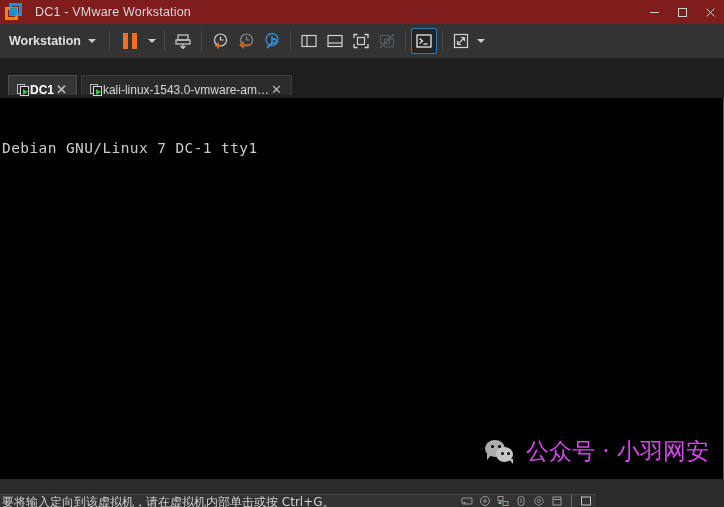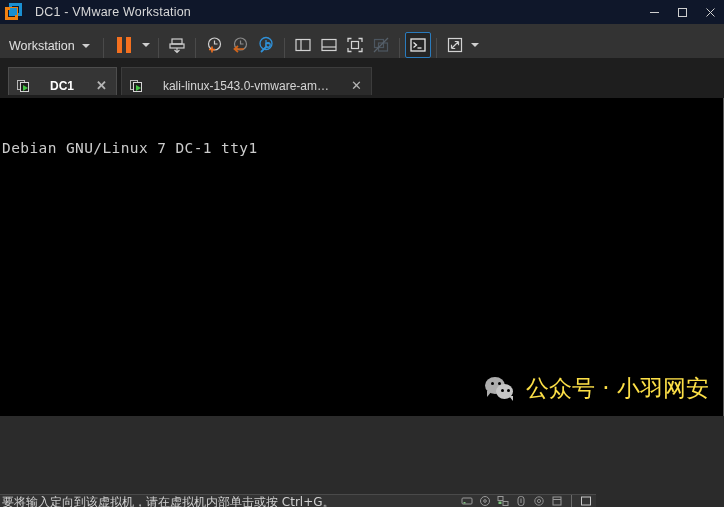--- a/index.html
+++ b/index.html
@@ -7,43 +7,44 @@
     width:724px;height:507px;overflow:hidden;
     background:#2b2b2b;
     font-family:"Liberation Sans", sans-serif;
     -webkit-font-smoothing:antialiased;
   }
   #app{position:relative;width:724px;height:507px;background:#2b2b2b;}
 
   
   .titlebar{
     position:absolute;left:0;top:0;width:724px;height:24px;
-    background:#0f172a;display:flex;align-items:center;
+    background:#7f1d1d;display:flex;align-items:center;
     border-bottom:1px solid #3a3a3a;
   }
   .app-logo{width:18px;height:18px;margin-left:5px;position:relative;flex:none;}
   .app-logo .sq{position:absolute;box-sizing:border-box;}
   .app-logo .sq-blue{left:4px;top:0;width:13px;height:13px;border:3px solid #1a8fd1;}
   .app-logo .sq-orange{left:0;top:4px;width:13px;height:13px;border:3px solid #f08010;}
   .app-logo .sq-inner{left:5px;top:5px;width:7px;height:7px;background:#1a8fd1;}
   .title-text{
     margin-left:12px;color:#d8d8d8;font-size:12.5px;letter-spacing:.2px;white-space:nowrap;
   }
   .win-ctrls{margin-left:auto;display:flex;height:24px;}
   .win-btn{
     width:28px;height:24px;display:flex;align-items:center;justify-content:center;
     color:#cfcfcf;
   }
   .win-btn svg{display:block;}
 
   
   .toolbar{
     position:absolute;left:0;top:24px;width:724px;height:34px;
-    background:#333333;display:flex;align-items:flex-end;
+    background:#333333;display:flex;align-items:center;
     border-bottom:1px solid #262626;
+    font-weight:bold;
   }
   .ws-menu{
     display:flex;align-items:center;gap:7px;height:24px;padding:0 8px 0 9px;
     color:#e0e0e0;font-size:12.5px;cursor:default;
   }
   .caret{width:0;height:0;border-left:4px solid transparent;border-right:4px solid transparent;border-top:4px solid #cfcfcf;}
   .sep{width:1px;height:20px;background:#4a4a4a;margin:0 5px;}
   .tbtn{
     width:26px;height:26px;display:flex;align-items:center;justify-content:center;
     border:1px solid transparent;box-sizing:border-box;border-radius:2px;
@@ -54,51 +55,51 @@
   .caret-btn{width:14px;height:26px;display:flex;align-items:center;justify-content:center;}
   .pause-ico{display:flex;gap:4px;}
   .pause-ico i{display:block;width:5px;height:16px;background:#f4701f;}
 
   
   .tabbar{
     position:absolute;left:0;top:58px;width:724px;height:40px;
     background:#1e1e1e;display:flex;align-items:flex-end;padding-left:8px;box-sizing:border-box;
   }
   .tab{
-    height:28px;display:flex;align-items:center;gap:20px;
+    height:20px;display:flex;align-items:center;gap:0;
     padding:8px 7px 0 8px;box-sizing:border-box;margin-bottom:3px;
     border:1px solid #3c3c3c;border-bottom:none;background:#2b2b2b;
     color:#d5d5d5;font-size:12px;white-space:nowrap;
   }
   .tab.active{background:#353535;color:#ffffff;font-weight:bold;border-color:#4d4d4d;}
   .tab + .tab{margin-left:4px;}
   .vm-ico{position:relative;width:13px;height:12px;flex:none;}
   .vm-ico .b1{position:absolute;left:0;top:0;width:8px;height:10px;border:1px solid #b9b9b9;box-sizing:border-box;}
   .vm-ico .b2{position:absolute;left:3px;top:2px;width:9px;height:10px;border:1px solid #d5d5d5;box-sizing:border-box;background:#1e1e1e;}
   .vm-ico .play{position:absolute;left:6px;top:5px;width:0;height:0;border-left:5px solid #43c443;border-top:3px solid transparent;border-bottom:3px solid transparent;}
   .tab-label{overflow:hidden;text-overflow:ellipsis;max-width:170px;}
   .tab-close{color:#b5b5b5;font-size:13px;line-height:1;padding:2px 2px 3px 2px;}
 
   
   .console{
-    position:absolute;left:0;top:98px;width:724px;height:318px;
+    position:absolute;left:0;top:98px;width:724px;height:381px;
     background:#000000;overflow:hidden;
     border-right:1px solid #575757;box-sizing:border-box;
   }
   .term{
     position:absolute;left:2px;top:10px;right:0;
     color:#cccccc;font-family:"DejaVu Sans Mono","Liberation Mono",monospace;
     font-size:14.5px;line-height:16px;letter-spacing:.4px;white-space:pre;
   }
   .term .blank{display:block;height:16px;}
 
   
   .watermark{
     position:absolute;right:14px;bottom:12px;display:flex;align-items:center;gap:10px;
-    color:#fde047;font-size:23px;font-family:"DejaVu Sans",sans-serif;white-space:nowrap;
+    color:#d946ef;font-size:23px;font-family:"DejaVu Sans",sans-serif;white-space:nowrap;
   }
   .wechat-ico{position:relative;width:31px;height:24px;flex:none;}
   .wechat-ico .bub{position:absolute;border-radius:50%;background:#adadad;}
   .wechat-ico .big{left:0;top:0;width:20px;height:17px;}
   .wechat-ico .small{left:11px;top:7px;width:17px;height:15px;background:#c6c6c6;}
   .wechat-ico .tail1{position:absolute;left:2px;top:14px;width:0;height:0;border-top:6px solid #adadad;border-right:5px solid transparent;}
   .wechat-ico .tail2{position:absolute;left:24px;top:19px;width:0;height:0;border-top:5px solid #c6c6c6;border-left:4px solid transparent;}
   .wechat-ico .d{position:absolute;width:3px;height:3px;border-radius:50%;background:#000;}
 
   

